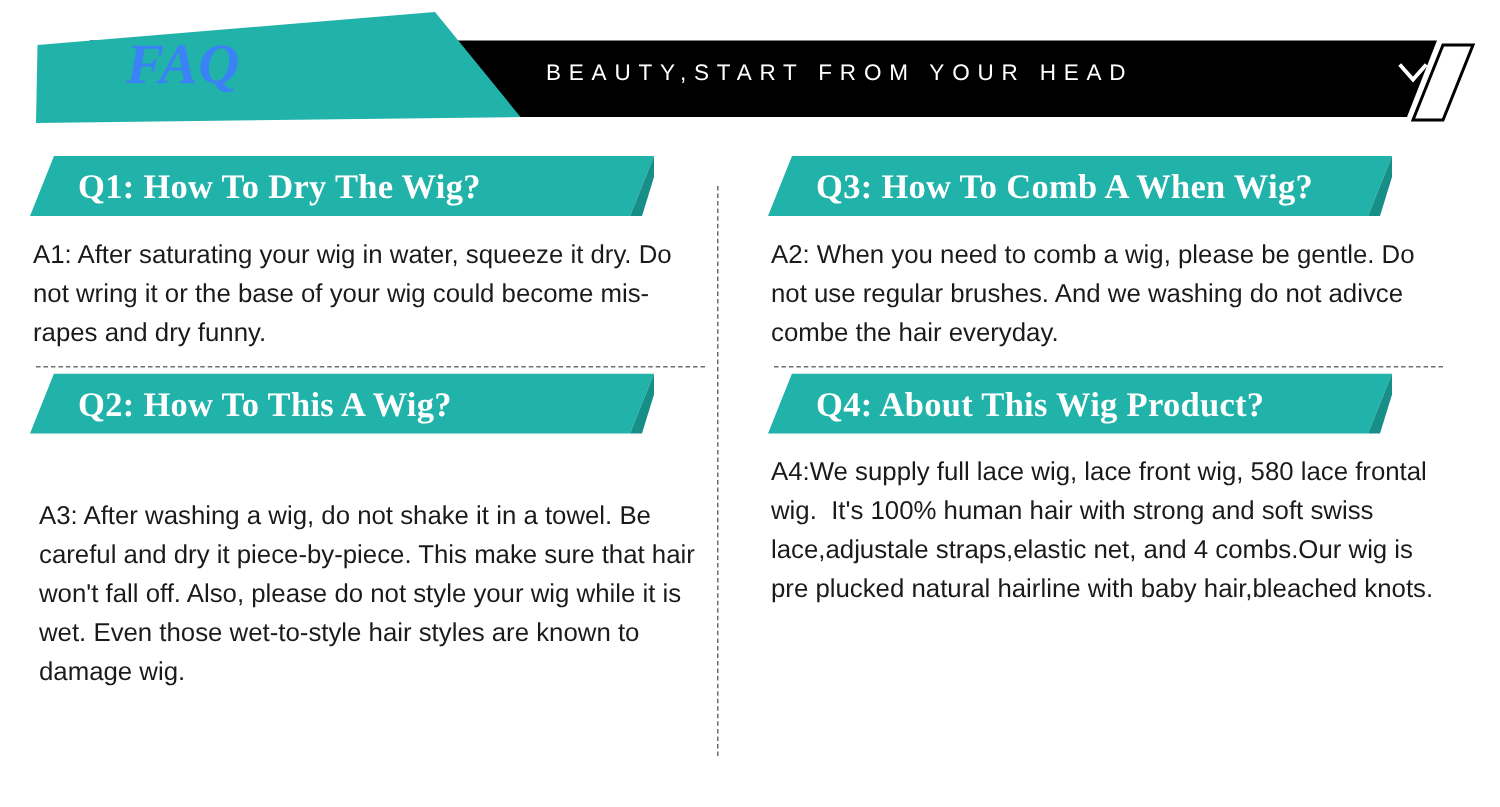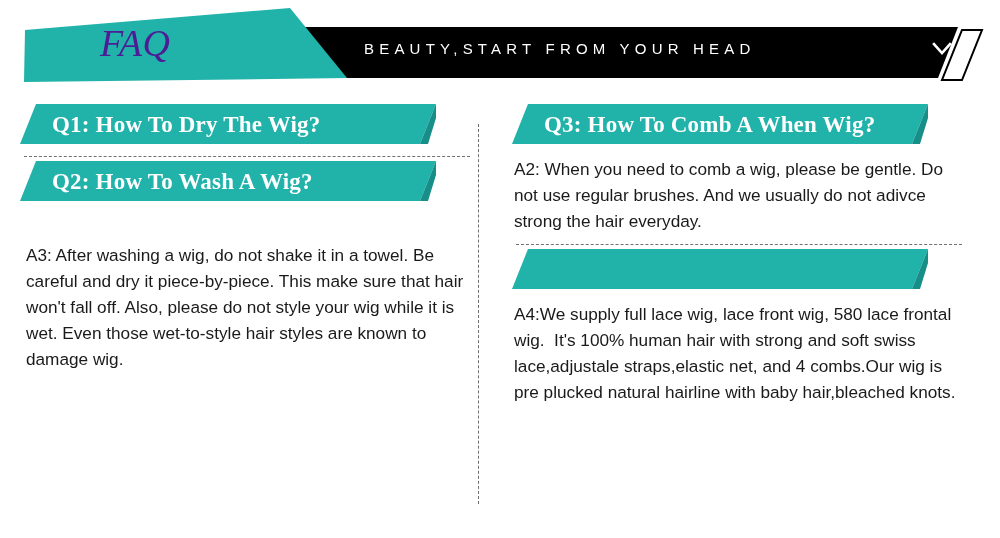--- a/index.html
+++ b/index.html
@@ -27,27 +27,26 @@
     position: absolute;
     left: 0;
     top: 0;
   }
   .faq-title {
     position: absolute;
     left: 84px;
     top: 24px;
     font-family: "Liberation Serif", serif;
     font-style: italic;
-    font-weight: normal;
+    font-weight: bold;
     font-size: 38px;
-    color: #4c1d95;
+    color: #3b82f6;
     letter-spacing: 0.5px;
     line-height: 1;
     white-space: nowrap;
-    margin-left: 16px;
   }
   .header-tagline {
     position: absolute;
     left: 364px;
     top: 40px;
     font-family: "Liberation Sans", sans-serif;
     font-size: 15px;
     font-weight: 400;
     color: #ffffff;
     letter-spacing: 5.2px;
@@ -163,54 +162,56 @@
   <div class="column column-left">
 
     <div class="qa-block">
       <div class="q-banner">
         <svg width="420" height="42" viewBox="0 0 420 42">
           <polygon points="20,0 420,0 404,40 4,40" fill="#21B2AA"></polygon>
           <polygon points="404,40 420,0 420,14 412,40" fill="#178E88"></polygon>
         </svg>
         <span class="q-banner-text">Q1: How To Dry The Wig?</span>
       </div>
+      <div class="answer-text">A1: After saturating your wig in water, squeeze it dry. Do not wring it or the base of your wig could become mis-rapes and dry funny.</div>
       <div class="h-divider"></div>
     </div>
 
     <div class="qa-block">
       <div class="q-banner">
         <svg width="420" height="42" viewBox="0 0 420 42">
           <polygon points="20,0 420,0 404,40 4,40" fill="#21B2AA"></polygon>
           <polygon points="404,40 420,0 420,14 412,40" fill="#178E88"></polygon>
         </svg>
-        <span class="q-banner-text">Q2: How To Wash A Wig?</span>
+        <span class="q-banner-text">Q2: How To This A Wig?</span>
       </div>
       <div class="answer-text indent">A3: After washing a wig, do not shake it in a towel. Be careful and dry it piece-by-piece. This make sure that hair won't fall off. Also, please do not style your wig while it is wet. Even those wet-to-style hair styles are known to damage wig.</div>
     </div>
 
   </div>
 
   <div class="column column-right">
 
     <div class="qa-block">
       <div class="q-banner">
         <svg width="420" height="42" viewBox="0 0 420 42">
           <polygon points="20,0 420,0 404,40 4,40" fill="#21B2AA"></polygon>
           <polygon points="404,40 420,0 420,14 412,40" fill="#178E88"></polygon>
         </svg>
         <span class="q-banner-text">Q3: How To Comb A When Wig?</span>
       </div>
-      <div class="answer-text">A2: When you need to comb a wig, please be gentle. Do not use regular brushes. And we usually do not adivce strong the hair everyday.</div>
+      <div class="answer-text">A2: When you need to comb a wig, please be gentle. Do not use regular brushes. And we washing do not adivce combe the hair everyday.</div>
       <div class="h-divider"></div>
     </div>
 
     <div class="qa-block">
       <div class="q-banner">
         <svg width="420" height="42" viewBox="0 0 420 42">
           <polygon points="20,0 420,0 404,40 4,40" fill="#21B2AA"></polygon>
           <polygon points="404,40 420,0 420,14 412,40" fill="#178E88"></polygon>
         </svg>
+        <span class="q-banner-text">Q4: About This Wig Product?</span>
       </div>
       <div class="answer-text">A4:We supply full lace wig, lace front wig, 580 lace frontal wig.  It's 100% human hair with strong and soft swiss lace,adjustale straps,elastic net, and 4 combs.Our wig is pre plucked natural hairline with baby hair,bleached knots.</div>
     </div>
 
   </div>
 </div>
 
 </body></html>

